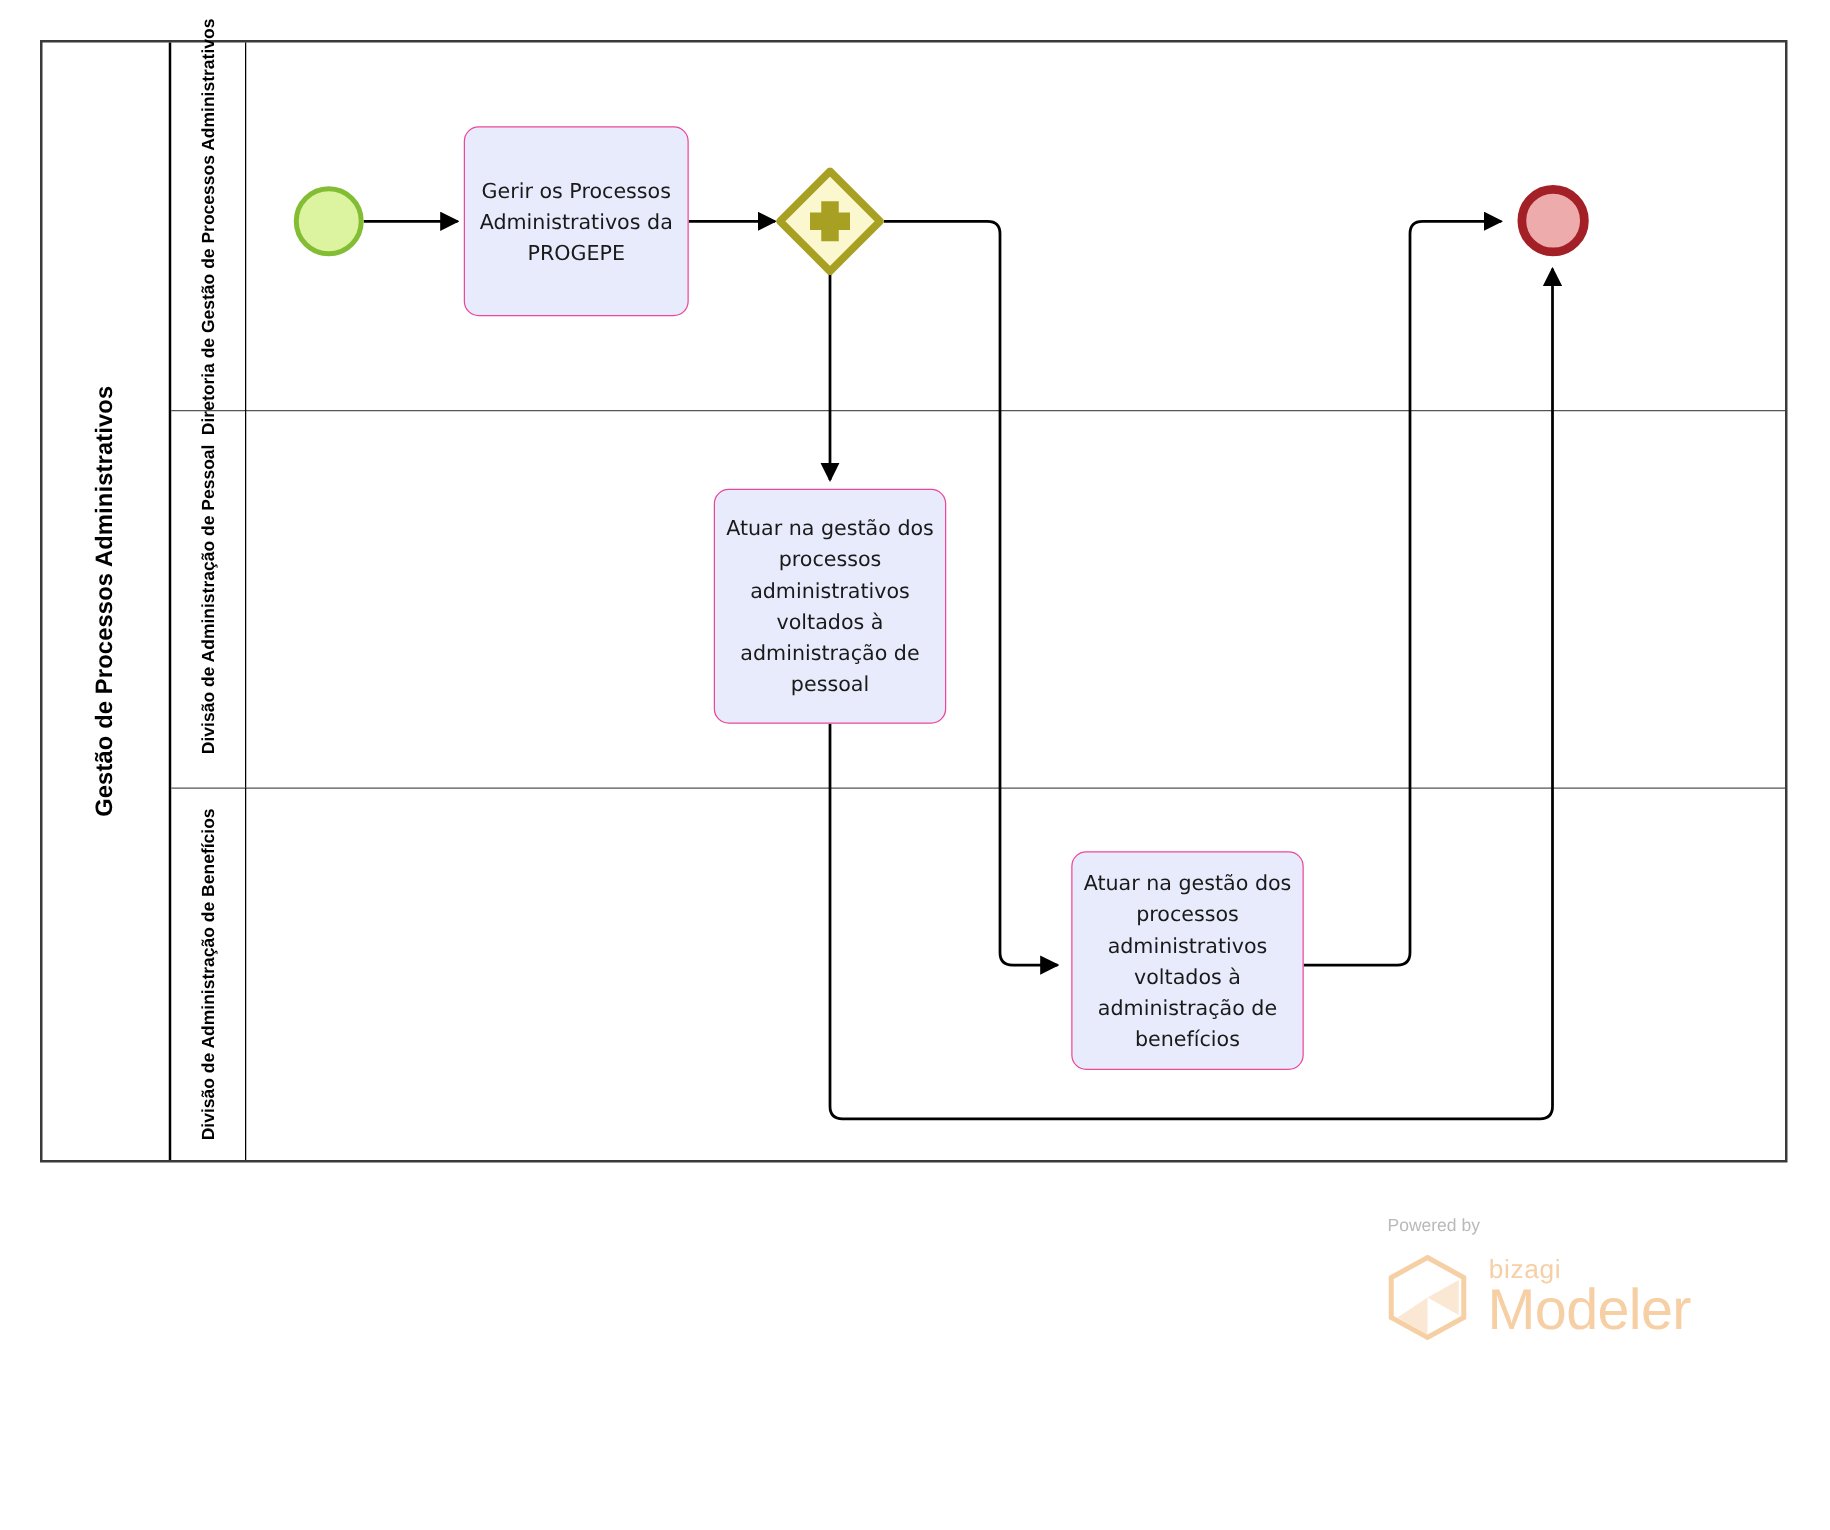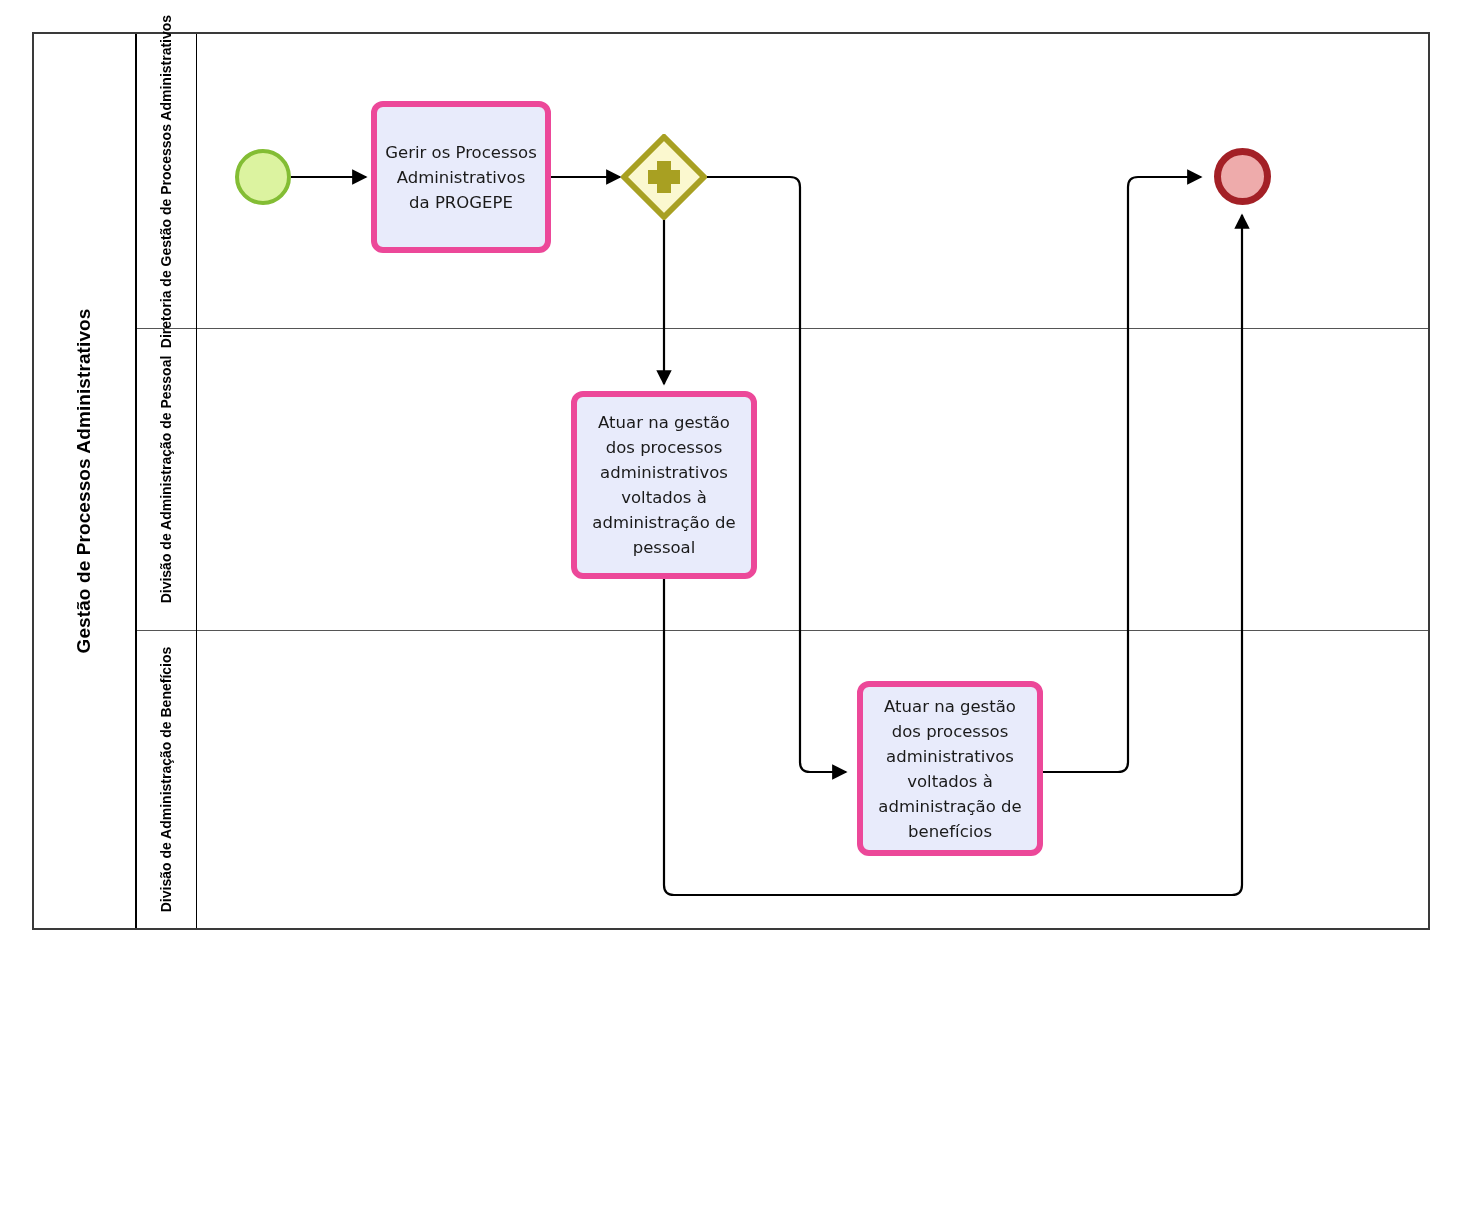--- a/index.html
+++ b/index.html
@@ -84,21 +84,21 @@
     left: 103px;
     right: 0;
     height: 0;
     border-top: 1px solid #555555;
   }
 
   
   .task {
     position: absolute;
     box-sizing: border-box;
-    border: 6px solid #ec4899;
+    border: 1px solid #ec4899;
     border-radius: 12px;
     background: #e8ebfb;
     display: flex;
     align-items: center;
     justify-content: center;
     text-align: center;
     color: #1a1a1a;
     font-size: 16.5px;
     line-height: 25px;
     padding: 4px 7px;
@@ -230,14 +230,24 @@
       <path d="M 36 27 L 50 27 L 50 36 L 59 36 L 59 50 L 50 50 L 50 59 L 36 59 L 36 50 L 27 50 L 27 36 L 36 36 Z" fill="#a8a022"></path>
     </svg>
   </div>
 
   <div class="task" style="left:571px; top:391px; width:186px; height:188px;">Atuar na gestão dos processos administrativos voltados à administração de pessoal</div>
 
   <div class="task" style="left:857px; top:681px; width:186px; height:175px;">Atuar na gestão dos processos administrativos voltados à administração de benefícios</div>
 
   <div class="event event-end" style="left:1214px; top:148px; width:57px; height:57px;"></div>
 
+  <div class="watermark">
+    <div class="wm-powered">Powered by</div>
+    <svg class="wm-logo" viewBox="0 0 72 72">
+      <polygon points="36,4 65,20 65,52 36,68 7,52 7,20" fill="none" stroke="#f6cfa4" stroke-width="4"></polygon>
+      <polygon points="36,36 61,22 61,50" fill="#fae4cd" opacity="0.85"></polygon>
+      <polygon points="36,36 36,66 12,52" fill="#fae4cd" opacity="0.85"></polygon>
+    </svg>
+    <div class="wm-bizagi">bizagi</div>
+    <div class="wm-modeler">Modeler</div>
+  </div>
 
 </div>
 
 </body></html>

